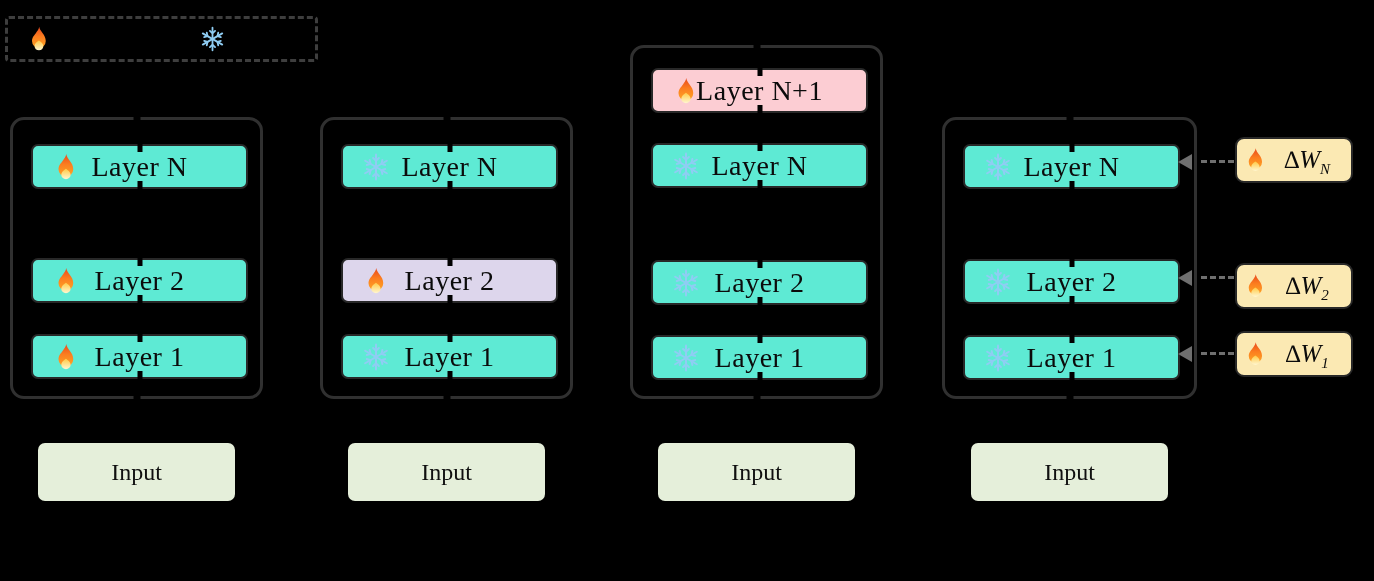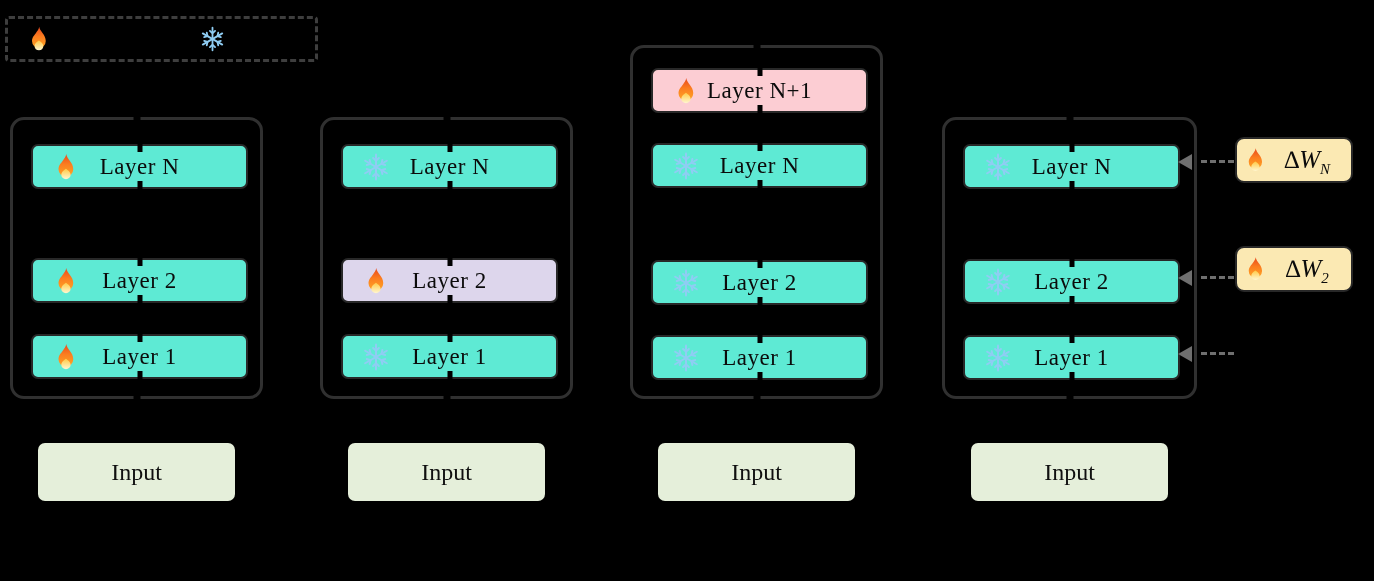--- a/index.html
+++ b/index.html
@@ -25,21 +25,21 @@
 
   
   .layer{
     position:absolute;left:18px;width:217px;height:45px;
     background:#5eead4;border:2.5px solid #282828;border-radius:7px;
     box-sizing:border-box;display:flex;align-items:center;justify-content:center;
   }
   .layer.hl-purple{background:#ddd6ec;}
   .layer.hl-pink{background:#fccdd3;}
   .layer .icon{position:absolute;left:18px;top:50%;transform:translateY(-50%);}
-  .llabel{font-size:23px;color:#0b0b0b;letter-spacing:0.5px;}
+  .llabel{font-size:28px;color:#0b0b0b;letter-spacing:0.5px;}
 
   
   .tick{position:absolute;left:50%;transform:translateX(-50%);width:5px;height:9px;background:#000;z-index:3;}
   .tick.t{top:-3px;}
   .tick.b{bottom:-3px;}
   .col > .tick{width:7px;height:12px;}
   .col > .tick.t{top:-5px;}
   .col > .tick.b{bottom:-5px;}
 
   
@@ -247,25 +247,31 @@
       <span class="llabel">Layer 1</span>
     </div>
   </div>
 
   <div class="adapter" style="top:137px">
     <svg class="icon i27">
         <use href="#icon-fire"></use>
       </svg>
     <span class="dw"><span>∆</span><span class="wi">W</span><sub>N</sub></span>
   </div>
-  <div class="adapter" style="top:246px">
+  <div class="adapter" style="top:263px">
     <svg class="icon i27">
         <use href="#icon-fire"></use>
       </svg>
     <span class="dw"><span>∆</span><span class="wi">W</span><sub>2</sub></span>
+  </div>
+  <div class="adapter" style="top:331px">
+    <svg class="icon i27">
+        <use href="#icon-fire"></use>
+      </svg>
+    <span class="dw"><span>∆</span><span class="wi">W</span><sub>1</sub></span>
   </div>
 
   <div class="ahead" style="top:154px"></div>
   <div class="adash" style="top:160px"></div>
   <div class="ahead" style="top:270px"></div>
   <div class="adash" style="top:276px"></div>
   <div class="ahead" style="top:346px"></div>
   <div class="adash" style="top:352px"></div>
 
   <div class="input" style="left:38px">

